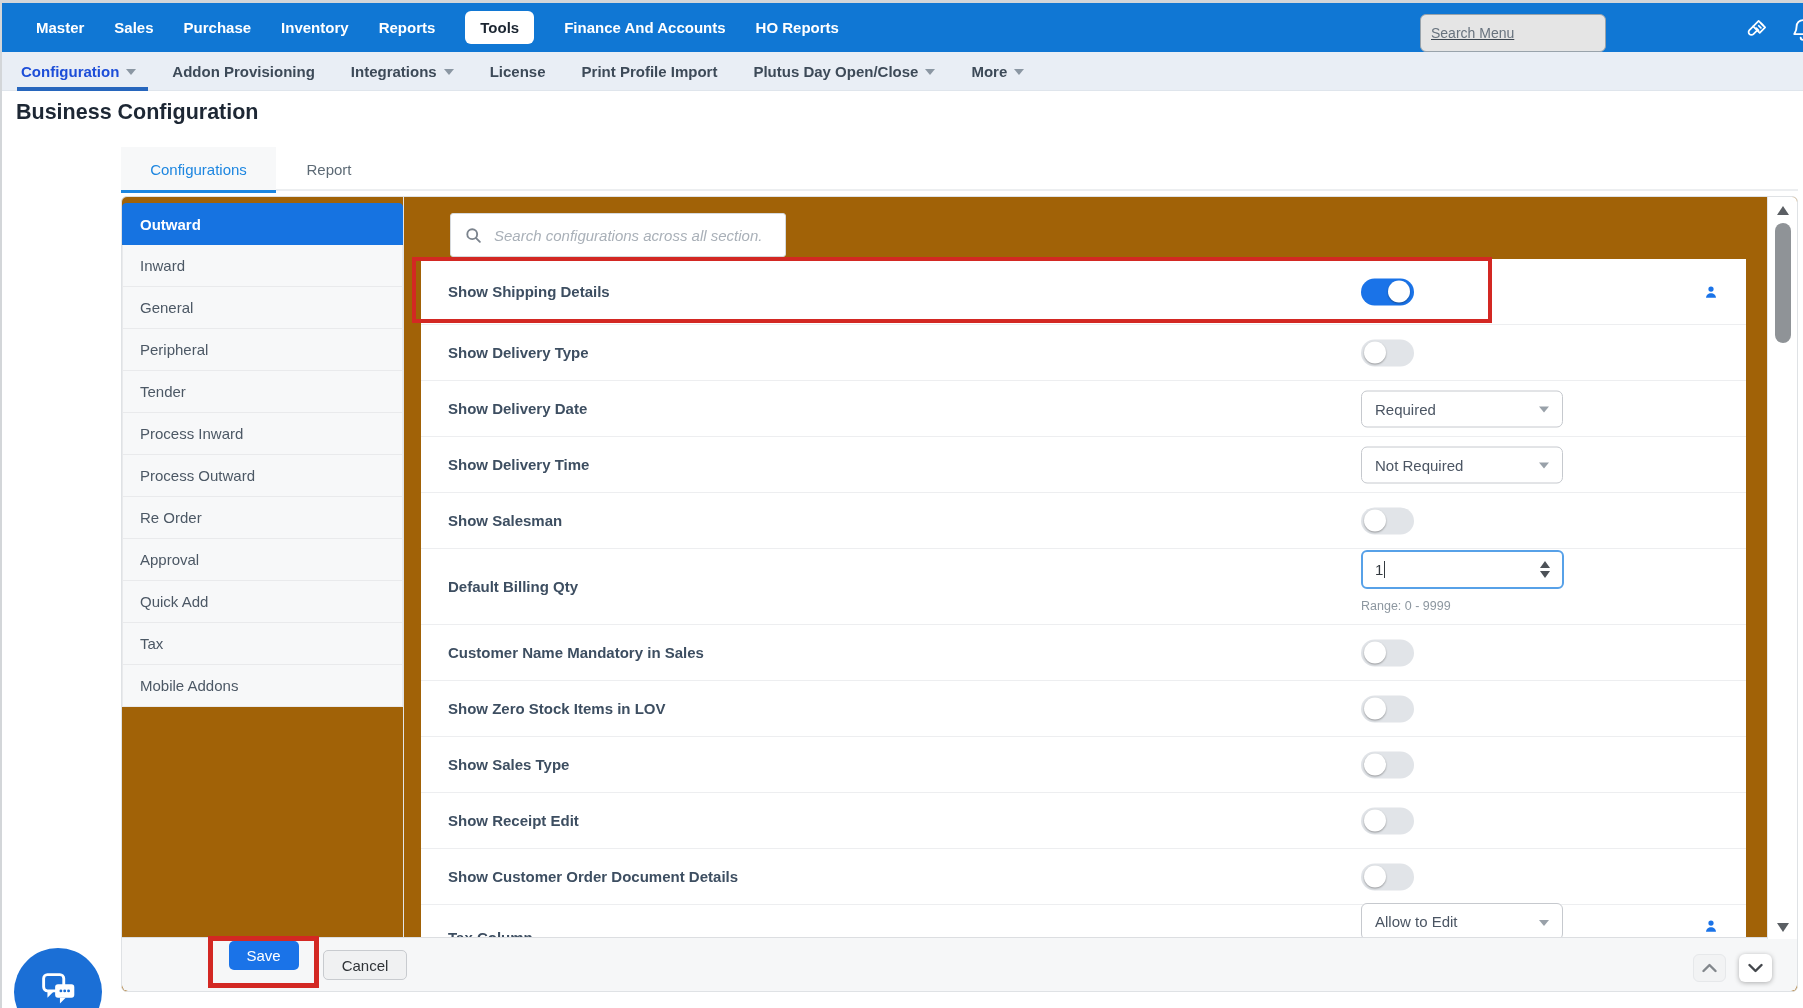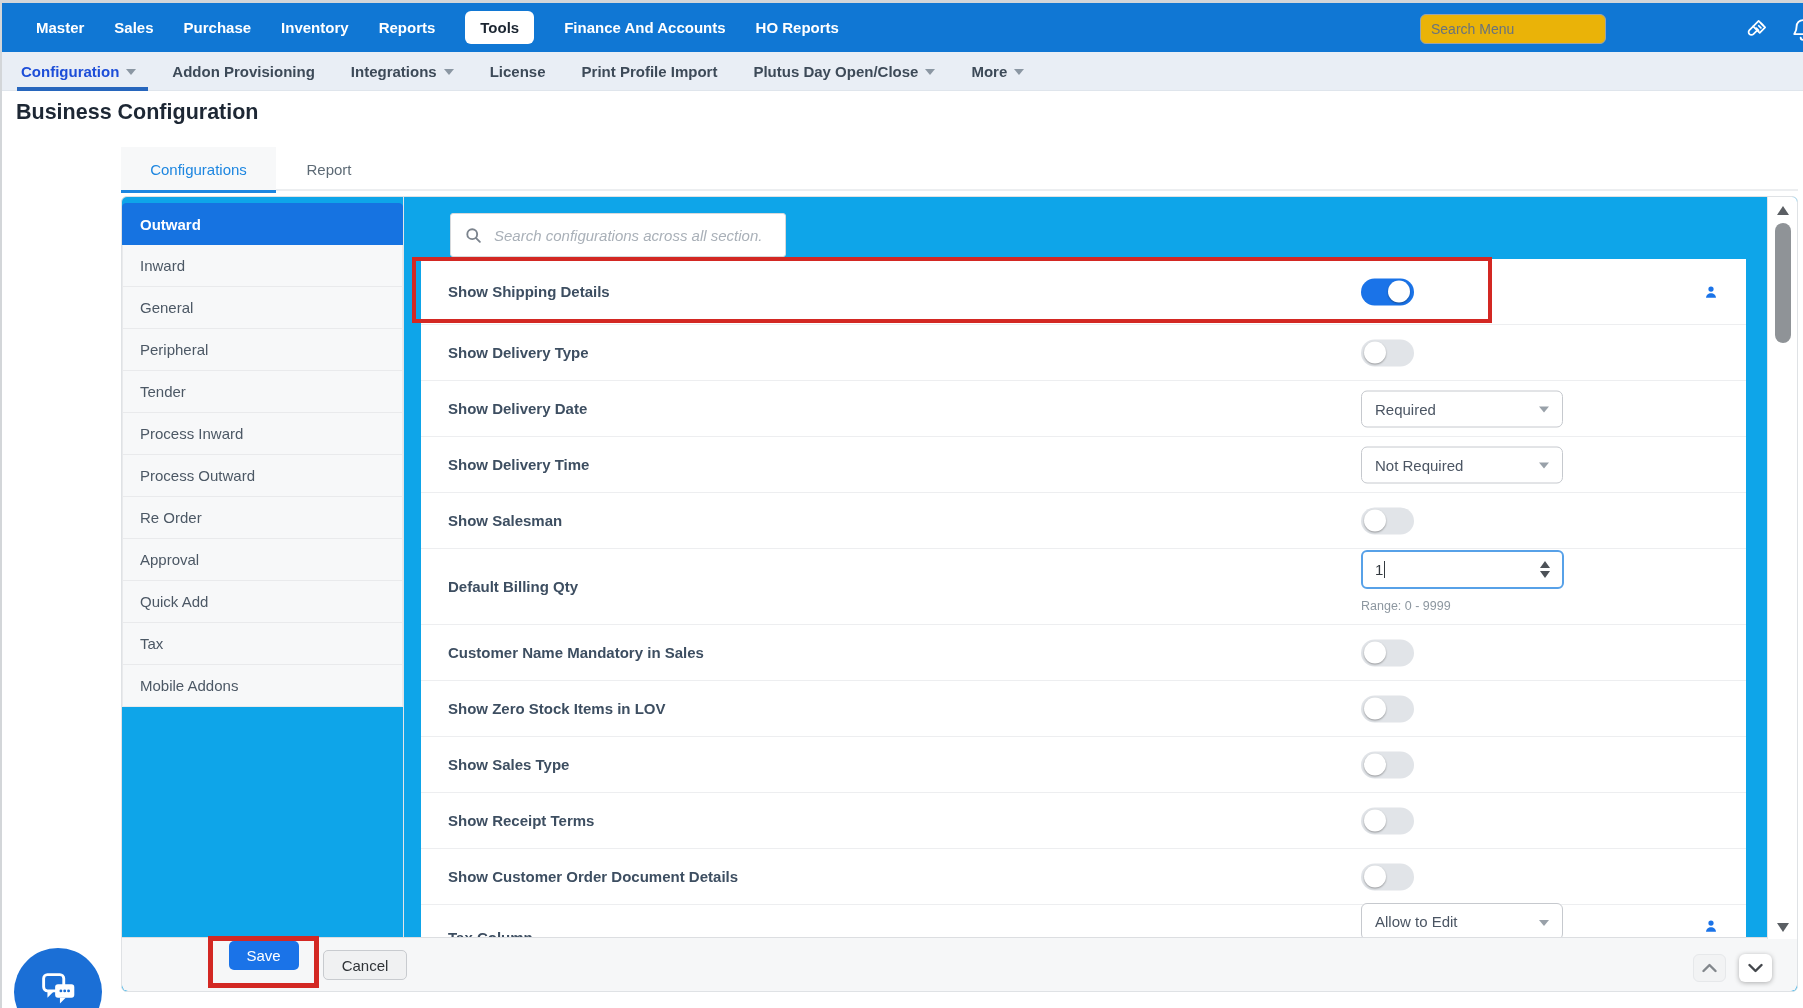--- a/index.html
+++ b/index.html
@@ -6,21 +6,21 @@
   *{box-sizing:border-box;font-family:"Liberation Sans",sans-serif;}
   #stage{position:relative;width:1803px;height:1008px;overflow:hidden;background:#fff;}
 
   .top-strip{position:absolute;top:0;left:0;right:0;height:3px;background:#d3d6d9;z-index:60;}
   .left-strip{position:absolute;left:0;top:0;bottom:0;width:2px;background:#d3d6d9;z-index:60;}
 
   
   .topnav{position:absolute;top:3px;left:0;right:0;height:49px;background:#1077d4;display:flex;align-items:center;padding-left:36px;gap:30px;z-index:10;}
   .topnav-item{color:#fff;font-size:15px;font-weight:bold;white-space:nowrap;cursor:pointer;}
   .topnav-item.active{background:#fff;color:#1b2531;padding:8px 15px;border-radius:6px;}
-  .menu-search{position:absolute;left:1420px;top:14px;width:186px;height:30px;background:#eab308;border:1px solid #99a3ab;border-radius:6px;padding:0 10px;font-size:14px;color:#3c4650;z-index:12;}
+  .menu-search{position:absolute;left:1420px;top:14px;width:186px;height:38px;background:#e5e5e5;border:1px solid #99a3ab;border-radius:6px;padding:0 10px;font-size:14px;color:#3c4650;z-index:12;text-decoration:underline;}
   .menu-search::placeholder{color:#68737e;}
   .nav-ico{position:absolute;top:16px;z-index:12;cursor:pointer;}
   .nav-ico.brush{left:1744px;}
   .nav-ico.bell{left:1789px;}
 
   
   .subnav{position:absolute;top:52px;left:0;right:0;height:39px;background:#e9eef5;border-bottom:1px solid #dfe5ec;display:flex;align-items:center;padding-left:21px;gap:36px;z-index:9;}
   .subnav-item{position:relative;height:39px;display:flex;align-items:center;gap:7px;font-size:15px;font-weight:600;color:#3d4a58;white-space:nowrap;cursor:pointer;}
   .subnav-item.active{color:#1d4ed8;}
   .subnav-item.active::after{content:'';position:absolute;left:-4px;right:-12px;bottom:0;height:4px;background:#2766bd;}
@@ -30,21 +30,21 @@
 
   
   .tabstrip{position:absolute;left:121px;top:147px;width:1677px;height:44px;border-bottom:2px solid #eceef0;z-index:5;}
   .tab{position:absolute;top:0;height:44px;display:flex;align-items:center;justify-content:center;font-size:15px;color:#5d6a75;cursor:pointer;}
   .tab.active{background:#f7f8f9;color:#1d86e0;}
   .tab.active::after{content:'';position:absolute;left:0;right:0;bottom:-2px;height:3px;background:#1d86e0;}
   .tab:nth-child(1){left:0;width:155px;}
   .tab:nth-child(2){left:155px;width:106px;}
 
   
-  .card{position:absolute;left:121px;top:196px;width:1677px;height:796px;background:#0ea5e9;border:1px solid #dfe2e5;border-radius:6px;z-index:4;overflow:hidden;}
+  .card{position:absolute;left:121px;top:196px;width:1677px;height:796px;background:#a16207;border:1px solid #dfe2e5;border-radius:6px;z-index:4;overflow:hidden;}
   .v-divider{position:absolute;left:281px;top:0;bottom:54px;width:1px;background:#e3e5e8;}
 
   
   .sidebar{position:absolute;left:0;top:6px;width:281px;}
   .side-item{height:42px;display:flex;align-items:center;padding-left:17px;font-size:15px;color:#4c5865;background:#f7f8f9;border:1px solid #e9eaec;border-top:0;cursor:pointer;}
   .side-item:first-child{border-top:1px solid #e9eaec;border-radius:4px 4px 0 0;}
   .side-item.active{background:#1673e1;border-color:#1673e1;color:#fff;font-weight:bold;}
 
   
   .search-box{position:absolute;left:328px;top:16px;width:336px;height:44px;border:1px solid #d6d9dc;border-radius:3px;display:flex;align-items:center;padding:0 14px;gap:10px;background:#fff;}
@@ -275,21 +275,21 @@
         </div>
         <div class="row">
           <span class="row-label">Show Sales Type</span>
           <div class="ctrl">
             <div class="toggle">
               <div class="knob"></div>
             </div>
           </div>
         </div>
         <div class="row">
-          <span class="row-label">Show Receipt Terms</span>
+          <span class="row-label">Show Receipt Edit</span>
           <div class="ctrl">
             <div class="toggle">
               <div class="knob"></div>
             </div>
           </div>
         </div>
         <div class="row">
           <span class="row-label">Show Customer Order Document Details</span>
           <div class="ctrl">
             <div class="toggle">

